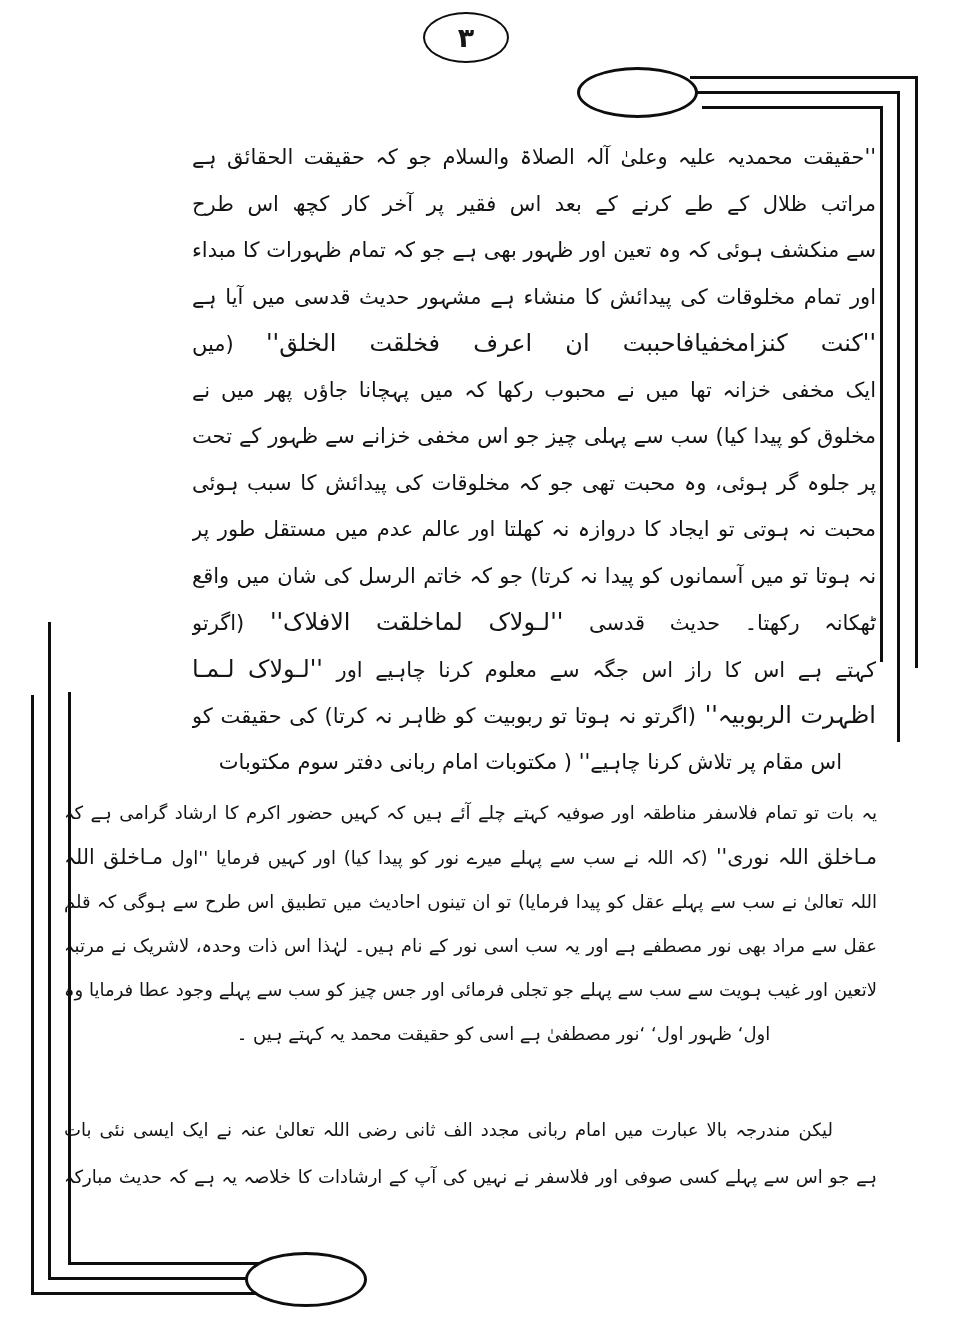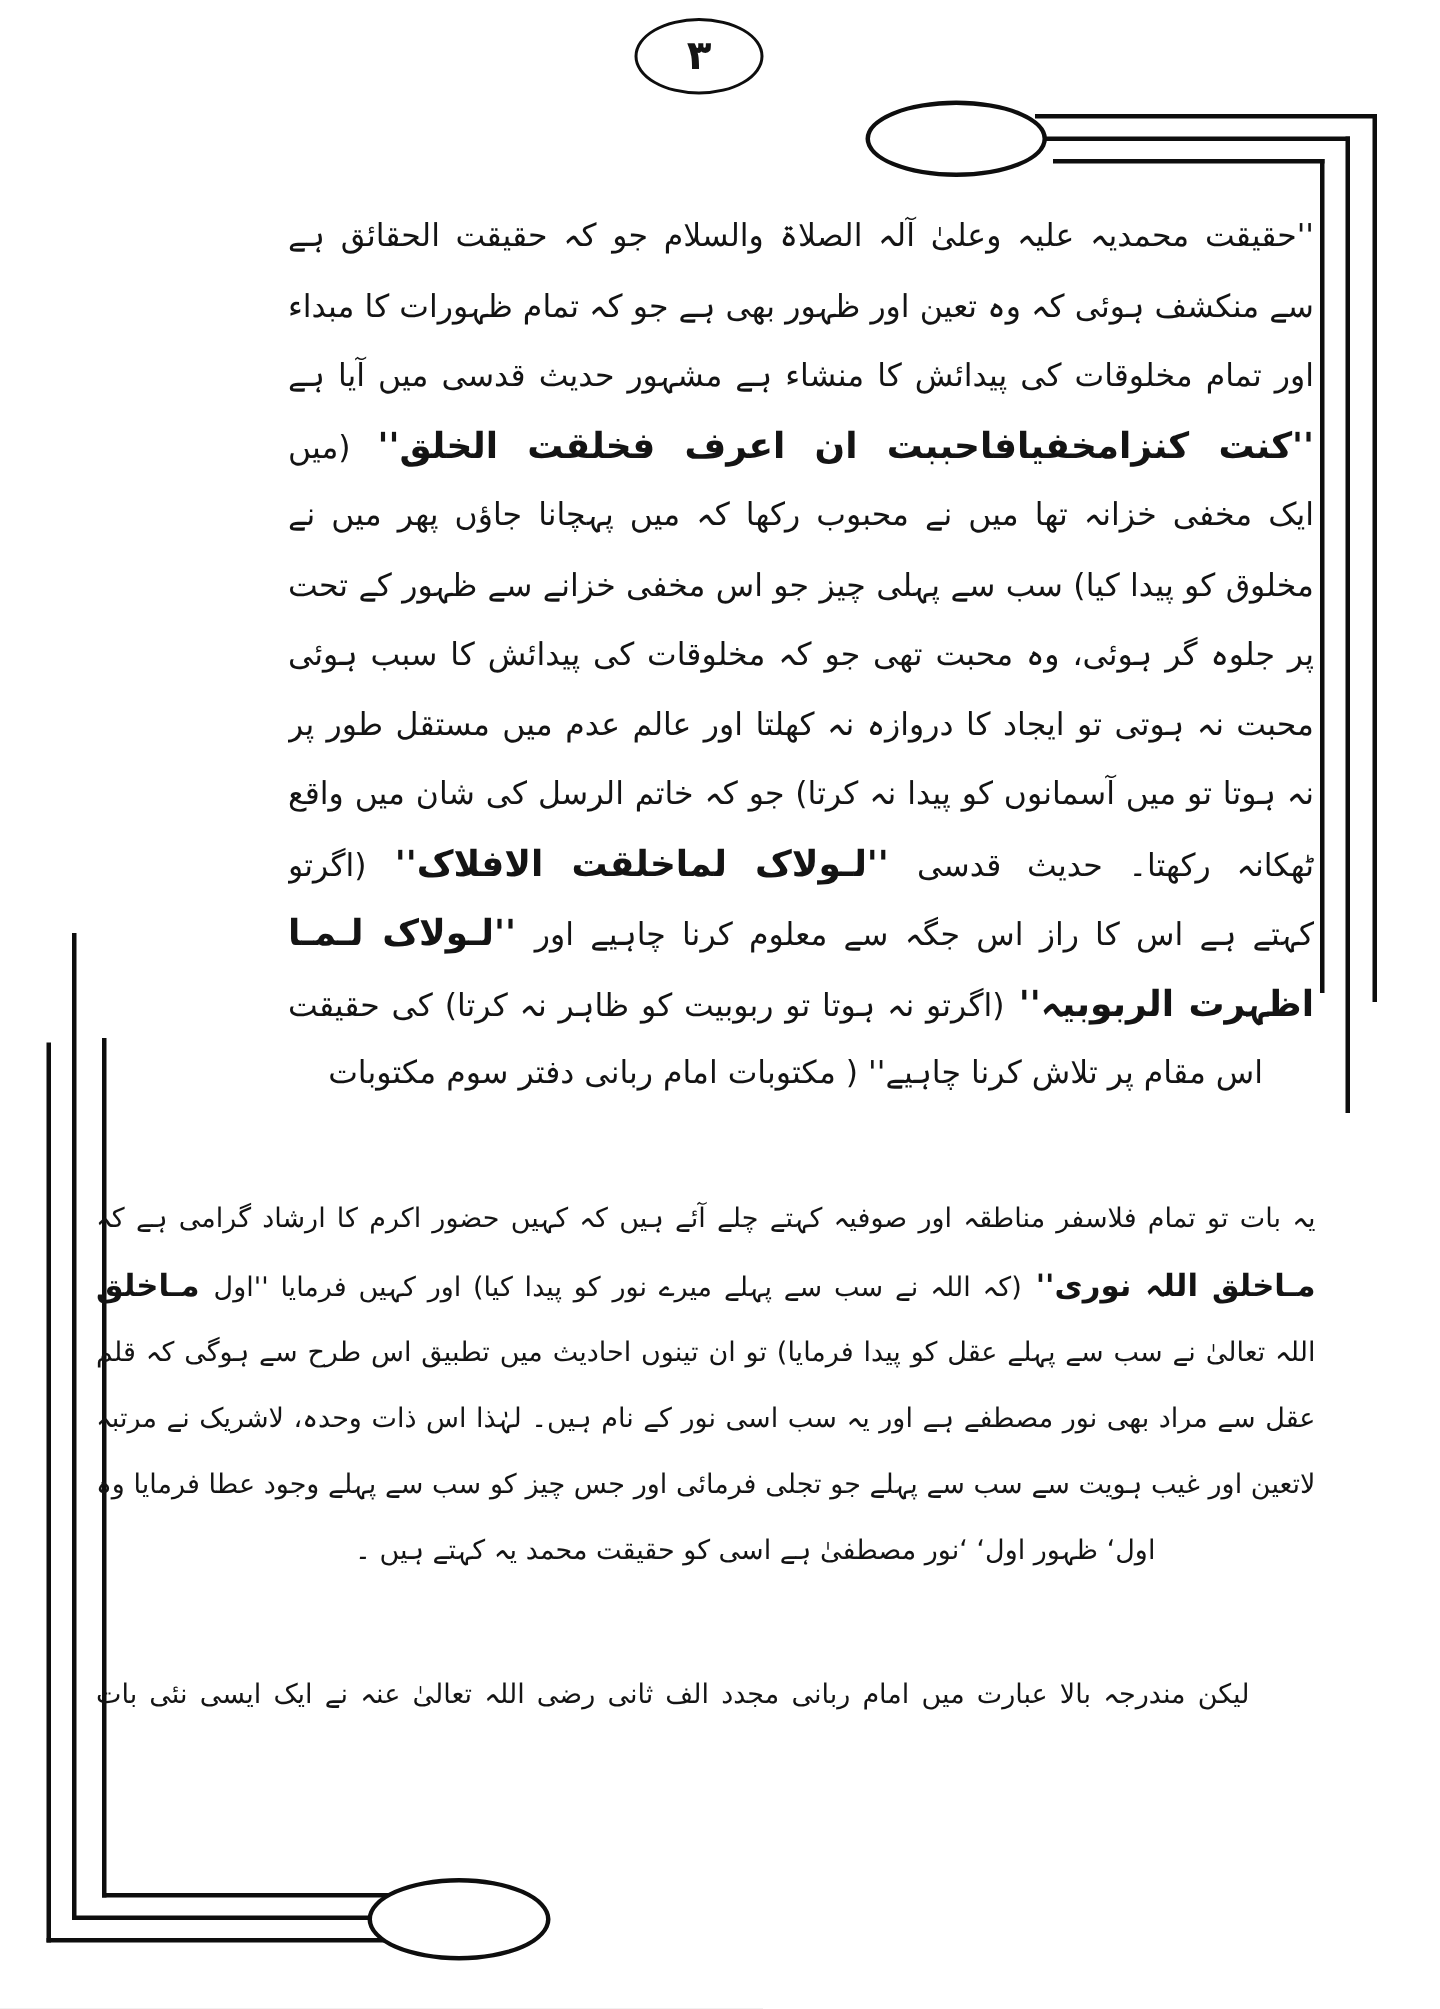--- a/index.html
+++ b/index.html
@@ -34,21 +34,21 @@
   .p-body1 .line{font-size:18px;line-height:44.3px;height:44.3px;}
   .p-body2{top:1106px;right:83px;width:813px;}
   .p-body2 .line{font-size:18px;line-height:47px;height:47px;}
   .line{
     text-align:justify;text-align-last:justify;
     overflow:hidden;box-sizing:border-box;
   }
   .line.align-right{text-align:right;text-align-last:right;padding-right:34px;}
   .line.align-center{text-align:center;text-align-last:center;padding-left:66px;}
   .line.indent-start{padding-right:44px;}
-  .bq{font-weight:bold;font-size:1.14em;}
+  .bq{font-weight:normal;font-size:1.14em;}
 </style>
 </head>
 <body>
 
 <div class="page">
 
   <div class="hline" style="left:690px;top:76px;width:228px;"></div>
   <div class="hline" style="left:696px;top:91px;width:204px;"></div>
   <div class="hline" style="left:702px;top:106px;width:181px;"></div>
   <div class="vline" style="left:915px;top:76px;height:592px;"></div>
@@ -64,20 +64,21 @@
   <div class="hline" style="left:68px;top:1262px;width:239px;"></div>
   <div class="oval" style="left:245px;top:1252px;width:122px;height:55px;"></div>
 
   <div class="pagenum-oval">
     <span>۳</span>
   </div>
 
   <div class="text-body">
       <div class="para p-quote">
         <div class="line"><span>''حقیقت محمدیہ علیہ وعلیٰ آلہ الصلاۃ والسلام جو کہ حقیقت الحقائق ہے</span></div>
+        <div class="line"><span>مراتب ظلال کے طے کرنے کے بعد اس فقیر پر آخر کار کچھ اس طرح</span></div>
         <div class="line"><span>سے منکشف ہوئی کہ وہ تعین اور ظہور بھی ہے جو کہ تمام ظہورات کا مبداء</span></div>
         <div class="line"><span>اور تمام مخلوقات کی پیدائش کا منشاء ہے مشہور حدیث قدسی میں آیا ہے</span></div>
         <div class="line"><span class="bq">''کنت کنزامخفیافاحببت ان اعرف فخلقت الخلق''</span><span> (میں</span></div>
         <div class="line"><span>ایک مخفی خزانہ تھا میں نے محبوب رکھا کہ میں پہچانا جاؤں پھر میں نے</span></div>
         <div class="line"><span>مخلوق کو پیدا کیا) سب سے پہلی چیز جو اس مخفی خزانے سے ظہور کے تحت</span></div>
         <div class="line"><span>پر جلوہ گر ہوئی، وہ محبت تھی جو کہ مخلوقات کی پیدائش کا سبب ہوئی اگر یہ</span></div>
         <div class="line"><span>محبت نہ ہوتی تو ایجاد کا دروازہ نہ کھلتا اور عالم عدم میں مستقل طور پر اپنا</span></div>
         <div class="line"><span>نہ ہوتا تو میں آسمانوں کو پیدا نہ کرتا) جو کہ خاتم الرسل کی شان میں واقع</span></div>
         <div class="line"><span>ٹھکانہ رکھتا۔ حدیث قدسی</span><span class="bq"> ''لـولاک لماخلقت الافلاک'' </span><span>(اگرتو</span></div>
         <div class="line"><span>کہتے ہے اس کا راز اس جگہ سے معلوم کرنا چاہیے اور</span><span class="bq"> ''لـولاک لـمـا</span></div>
@@ -87,16 +88,17 @@
       <div class="para p-body1">
         <div class="line"><span>یہ بات تو تمام فلاسفر مناطقہ اور صوفیہ کہتے چلے آئے ہیں کہ کہیں حضور اکرم کا ارشاد گرامی ہے کہ ''اول</span></div>
         <div class="line"><span class="bq">مـاخلق اللہ نوری'' </span><span>(کہ اللہ نے سب سے پہلے میرے نور کو پیدا کیا) اور کہیں فرمایا ''اول</span><span class="bq"> مـاخلق اللہ</span></div>
         <div class="line"><span>اللہ تعالیٰ نے سب سے پہلے عقل کو پیدا فرمایا) تو ان تینوں احادیث میں تطبیق اس طرح سے ہوگی کہ قلم اور</span></div>
         <div class="line"><span>عقل سے مراد بھی نور مصطفے ہے اور یہ سب اسی نور کے نام ہیں۔ لہٰذا اس ذات وحدہ، لاشریک نے مرتبہ</span></div>
         <div class="line"><span>لاتعین اور غیب ہویت سے سب سے پہلے جو تجلی فرمائی اور جس چیز کو سب سے پہلے وجود عطا فرمایا وہ ''تعین</span></div>
         <div class="line align-center"><span>اول‘ ظہور اول‘ ‘نور مصطفیٰ ہے اسی کو حقیقت محمد یہ کہتے ہیں ۔</span></div>
       </div>
       <div class="para p-body2">
         <div class="line indent-start"><span>لیکن مندرجہ بالا عبارت میں امام ربانی مجدد الف ثانی رضی اللہ تعالیٰ عنہ نے ایک ایسی نئی بات فرمائی</span></div>
+        <div class="line"><span>ہے جو اس سے پہلے کسی صوفی اور فلاسفر نے نہیں کی آپ کے ارشادات کا خلاصہ یہ ہے کہ حدیث مبارکہ</span></div>
       </div>
     </div>
 
 </div>
 
 </body></html>

